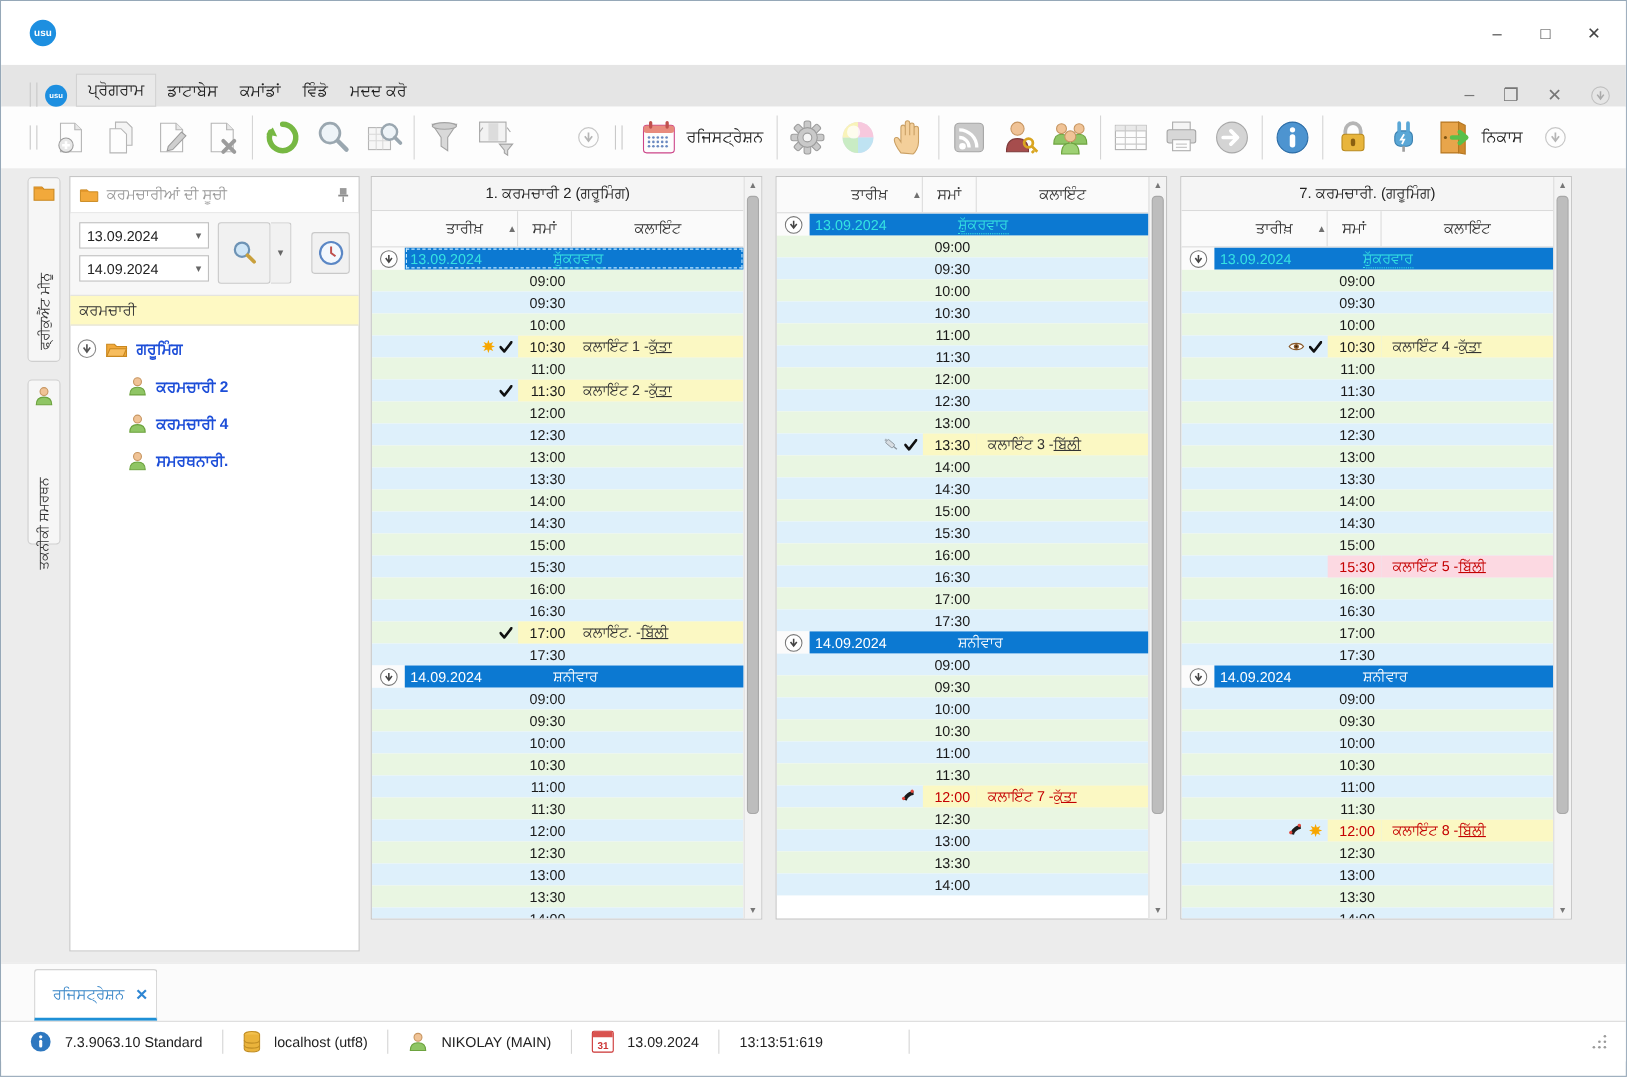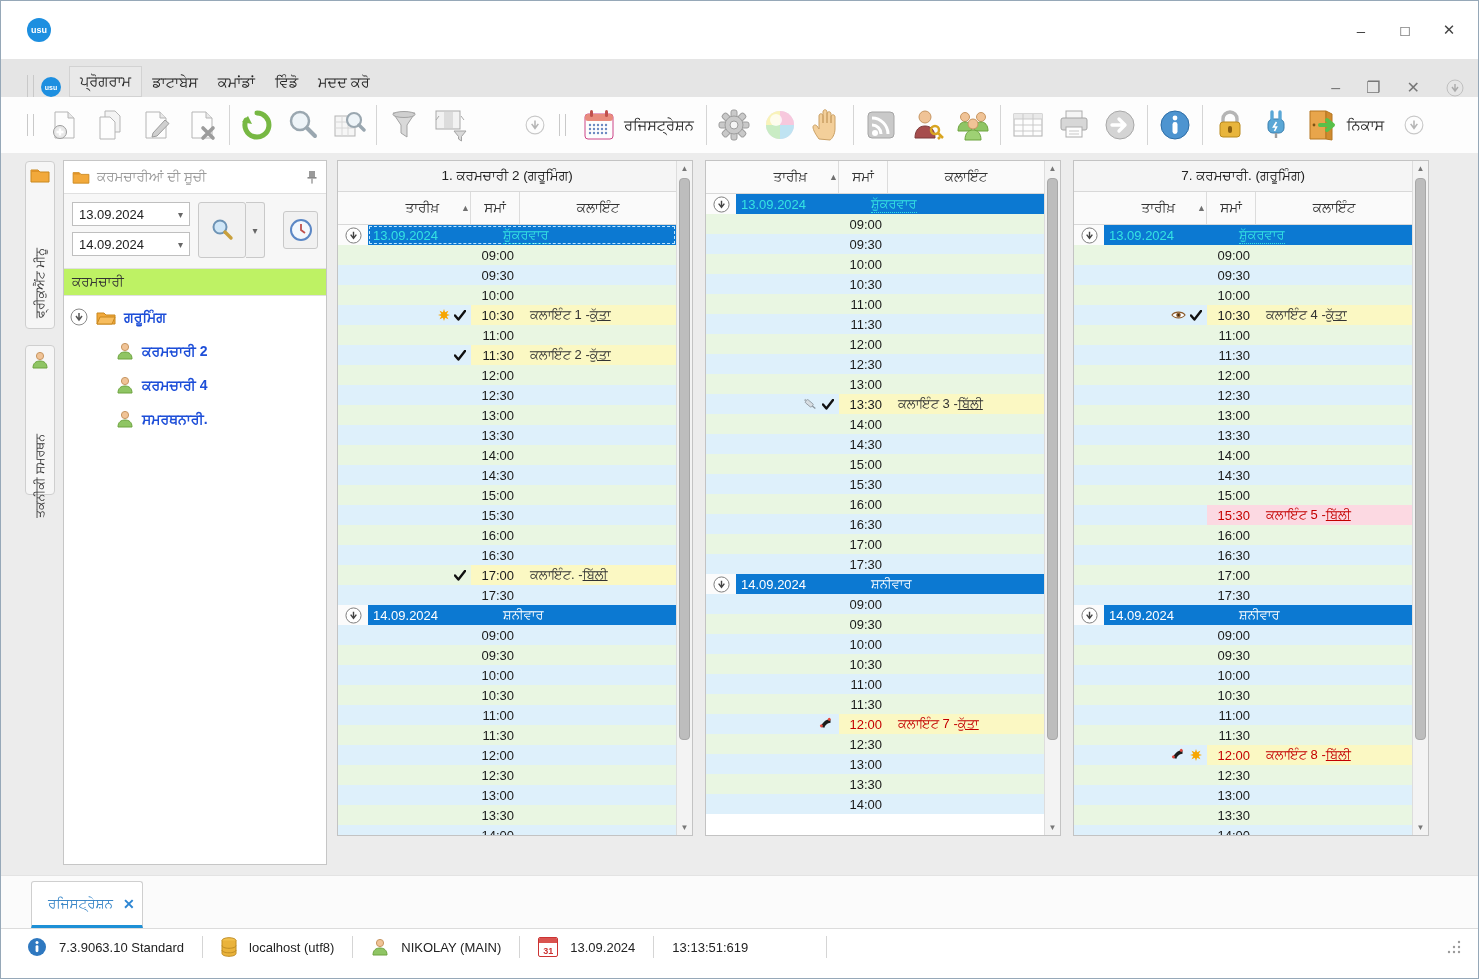--- a/index.html
+++ b/index.html
@@ -31,21 +31,21 @@
   .sidebar{width:264px;margin:7px 0 10px 4px;background:#fff;border:1px solid #c6c6c6;box-sizing:border-box;flex:0 0 auto;display:flex;flex-direction:column;}
   .sb-head{height:32px;display:flex;align-items:center;padding:0 8px;border-bottom:1px solid #e0e0e0;color:#9a9a9a;font-size:13.5px;gap:7px;}
   .sb-pin{margin-left:auto;color:#888;}
   .sb-dates{padding:8px 8px 10px 8px;background:#f7f7f7;border-bottom:1px solid #e0e0e0;display:flex;gap:8px;}
   .combo-col{display:flex;flex-direction:column;gap:6px;}
   .combo{width:118px;height:24px;background:#fff;border:1px solid #bfbfbf;display:flex;align-items:center;font-size:13px;color:#222;padding:0 6px;box-sizing:border-box;}
   .combo .arr{margin-left:auto;color:#666;font-size:10px;}
   .btn-search{width:46px;height:54px;background:#f1f1f1;border:1px solid #c9c9c9;border-radius:3px;display:flex;align-items:center;justify-content:center;}
   .btn-search-dd{width:18px;height:54px;background:#f1f1f1;border:1px solid #c9c9c9;border-left:none;border-radius:0 3px 3px 0;display:flex;align-items:center;justify-content:center;color:#666;font-size:10px;}
   .btn-clock{width:40px;height:36px;margin-left:10px;align-self:center;background:#f1f1f1;border:1px solid #c9c9c9;border-radius:3px;display:flex;align-items:center;justify-content:center;}
-  .sb-colhead{height:26px;background:#bef264;border-bottom:1px solid #e0e0e0;display:flex;align-items:center;padding:0 8px;font-size:13.5px;color:#333;}
+  .sb-colhead{height:26px;background:#fef9c3;border-bottom:1px solid #e0e0e0;display:flex;align-items:center;padding:0 8px;font-size:13.5px;color:#333;}
   .tree{padding:12px 6px;font-size:14px;color:#1d4ed8;}
   .tree-group{display:flex;align-items:center;gap:8px;font-weight:bold;}
   .tree-item{display:flex;align-items:center;gap:8px;margin:16px 0 0 46px;font-weight:bold;}
   
   .sched{flex:1;display:flex;gap:12px;padding:7px 0 0 10px;}
   .grid{width:356px;height:676px;background:#fff;border:1px solid #c3c3c3;box-sizing:border-box;display:flex;flex:0 0 auto;}
   .gcontent{width:339px;display:flex;flex-direction:column;overflow:hidden;}
   .gtitle{height:30px;flex:0 0 auto;background:#f5f5f5;border-bottom:1px solid #d8d8d8;display:flex;align-items:center;justify-content:center;font-size:13.5px;color:#222;}
   .ghead{height:32px;flex:0 0 auto;display:flex;border-bottom:1px solid #d8d8d8;background:#fafafa;font-size:13.5px;color:#333;}
   .ghead .hc{display:flex;align-items:center;box-sizing:border-box;border-right:1px solid #dcdcdc;}

